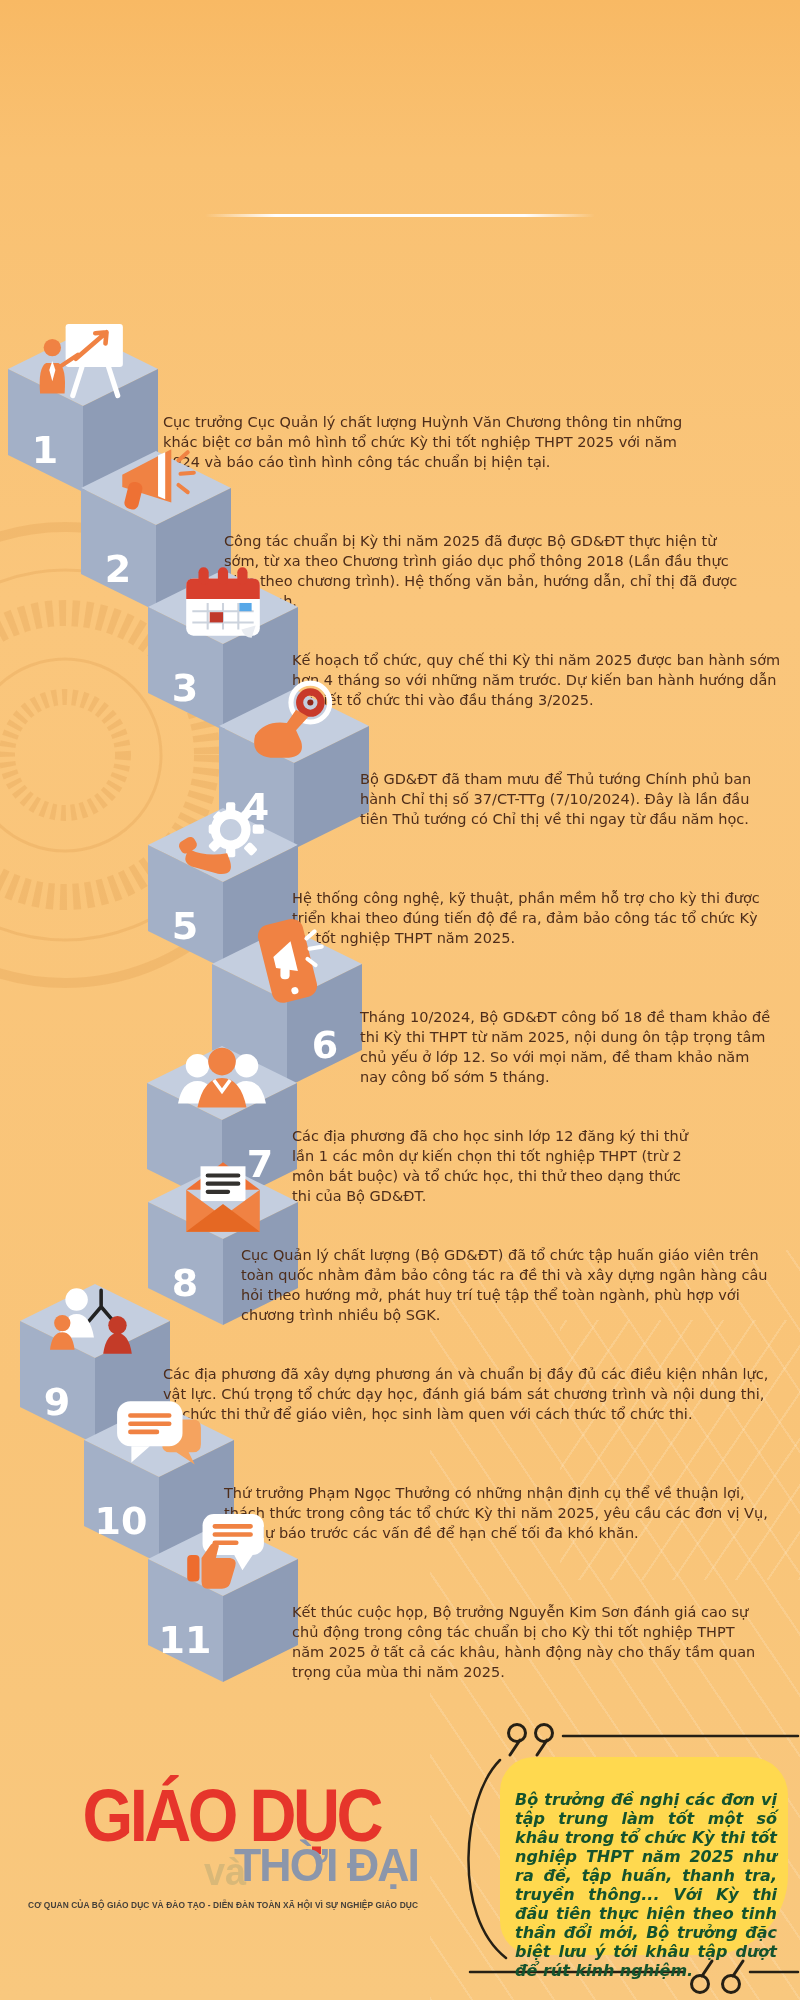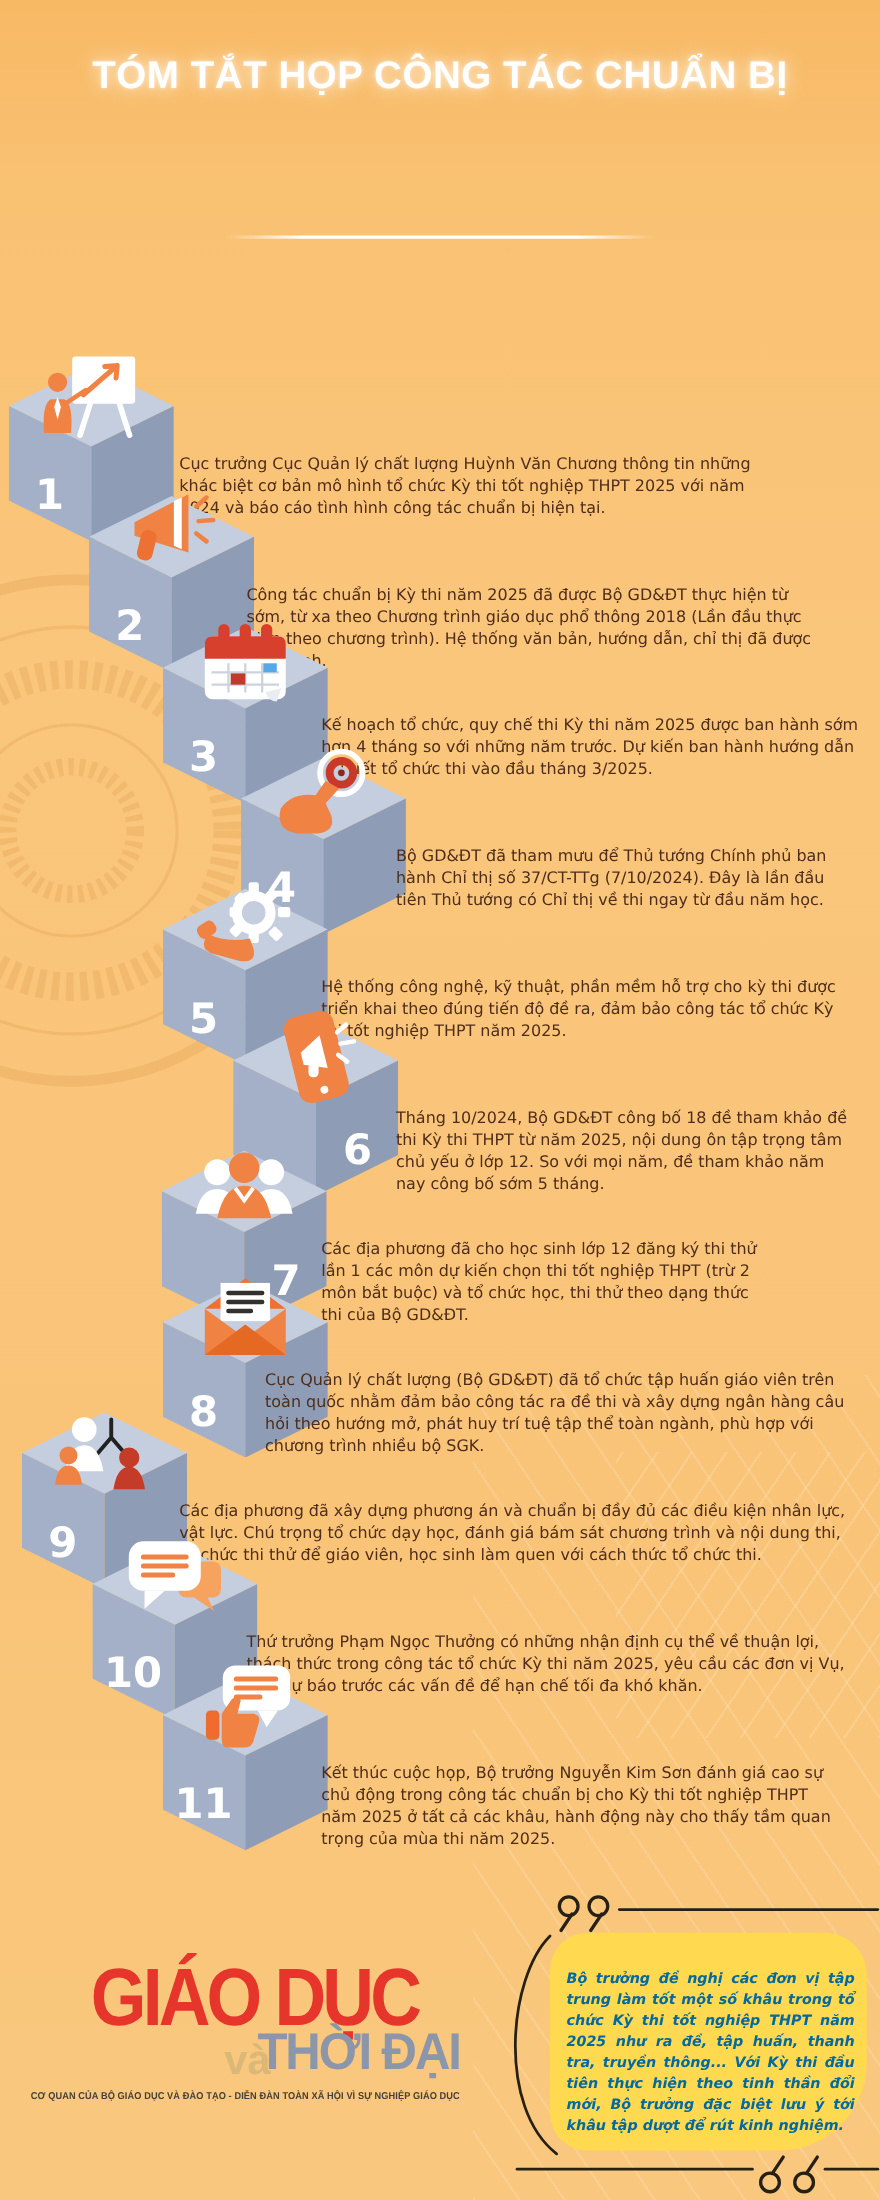--- a/index.html
+++ b/index.html
@@ -23,22 +23,22 @@
   
   .cube{position:absolute;}
   .cube text{fill:#ffffff;font-family:"DejaVu Sans",sans-serif;font-weight:bold;font-size:38px;}
   .icon{position:absolute;width:92px;height:92px;}
   .icon svg{width:100%;height:100%;}
   .txt{position:absolute;color:#4e2d1a;font-size:14.5px;line-height:20px;}
   
   .qdeco{position:absolute;left:0;top:1700px;}
   .quote-box{position:absolute;left:500px;top:1757px;width:288px;height:198px;background:#ffd94f;
      border-radius:34px 38px 80px 34px;box-sizing:border-box;}
-  .quote-box p{margin:33px 11px 0 15px;font-size:13px;line-height:19px;font-weight:bold;font-style:italic;
-     color:#0369a1;text-align:justify;}
+  .quote-box p{margin:33px 11px 0 15px;font-size:16px;line-height:19px;font-weight:bold;font-style:italic;
+     color:#14532d;text-align:justify;}
   
   .logo{position:absolute;left:28px;top:1781px;width:400px;text-align:right;}
   .logo-red{font-family:"Liberation Sans",sans-serif;font-weight:bold;font-size:74px;line-height:70px;
      color:#e6352b;letter-spacing:-4px;transform:scaleX(.88);transform-origin:left;white-space:nowrap;}
   .logo-row{position:relative;margin-top:-14px;white-space:nowrap;}
   .logo-and{font-family:"Liberation Sans",sans-serif;font-weight:bold;font-size:38px;color:#d9b878;
      display:inline-block;margin-left:24px;position:relative;top:4px;}
   .logo-gray{font-family:"Liberation Sans",sans-serif;font-weight:bold;font-size:47px;color:#8b96ab;
      display:inline-block;margin-left:-12px;letter-spacing:-2px;transform:scaleX(.95);transform-origin:left;}
   .tagline{margin-top:8px;font-family:"Liberation Sans",sans-serif;font-weight:bold;font-size:9px;
@@ -55,21 +55,20 @@
       <circle cx="235" cy="235" r="185" stroke-width="3"></circle>
       <circle cx="235" cy="235" r="142" stroke-width="26" stroke-dasharray="7 6"></circle>
       <circle cx="235" cy="235" r="96" stroke-width="3"></circle>
       <circle cx="235" cy="235" r="58" stroke-width="16" stroke-dasharray="5 5"></circle>
     </g>
   </svg>
   <div class="stripes-a"></div>
   <div class="stripes-b"></div>
 
   <div class="title">
-    <div>TÓM TẮT HỌP CÔNG TÁC CHUẨN BỊ</div>
   </div>
   <div class="divider"></div>
 
   <div id="steps">
       <div class="step">
         <svg class="cube" style="left:8px;top:332px" width="150" height="160" viewBox="0 0 150 160">
           <polygon points="75,0 150,37 75,74 0,37" fill="#c4cedf"></polygon>
           <polygon points="0,37 75,74 75,160 0,123" fill="#a3b0c7"></polygon>
           <polygon points="75,74 150,37 150,123 75,160" fill="#8e9cb6"></polygon>
           <text x="37" y="131" text-anchor="middle">1</text>

